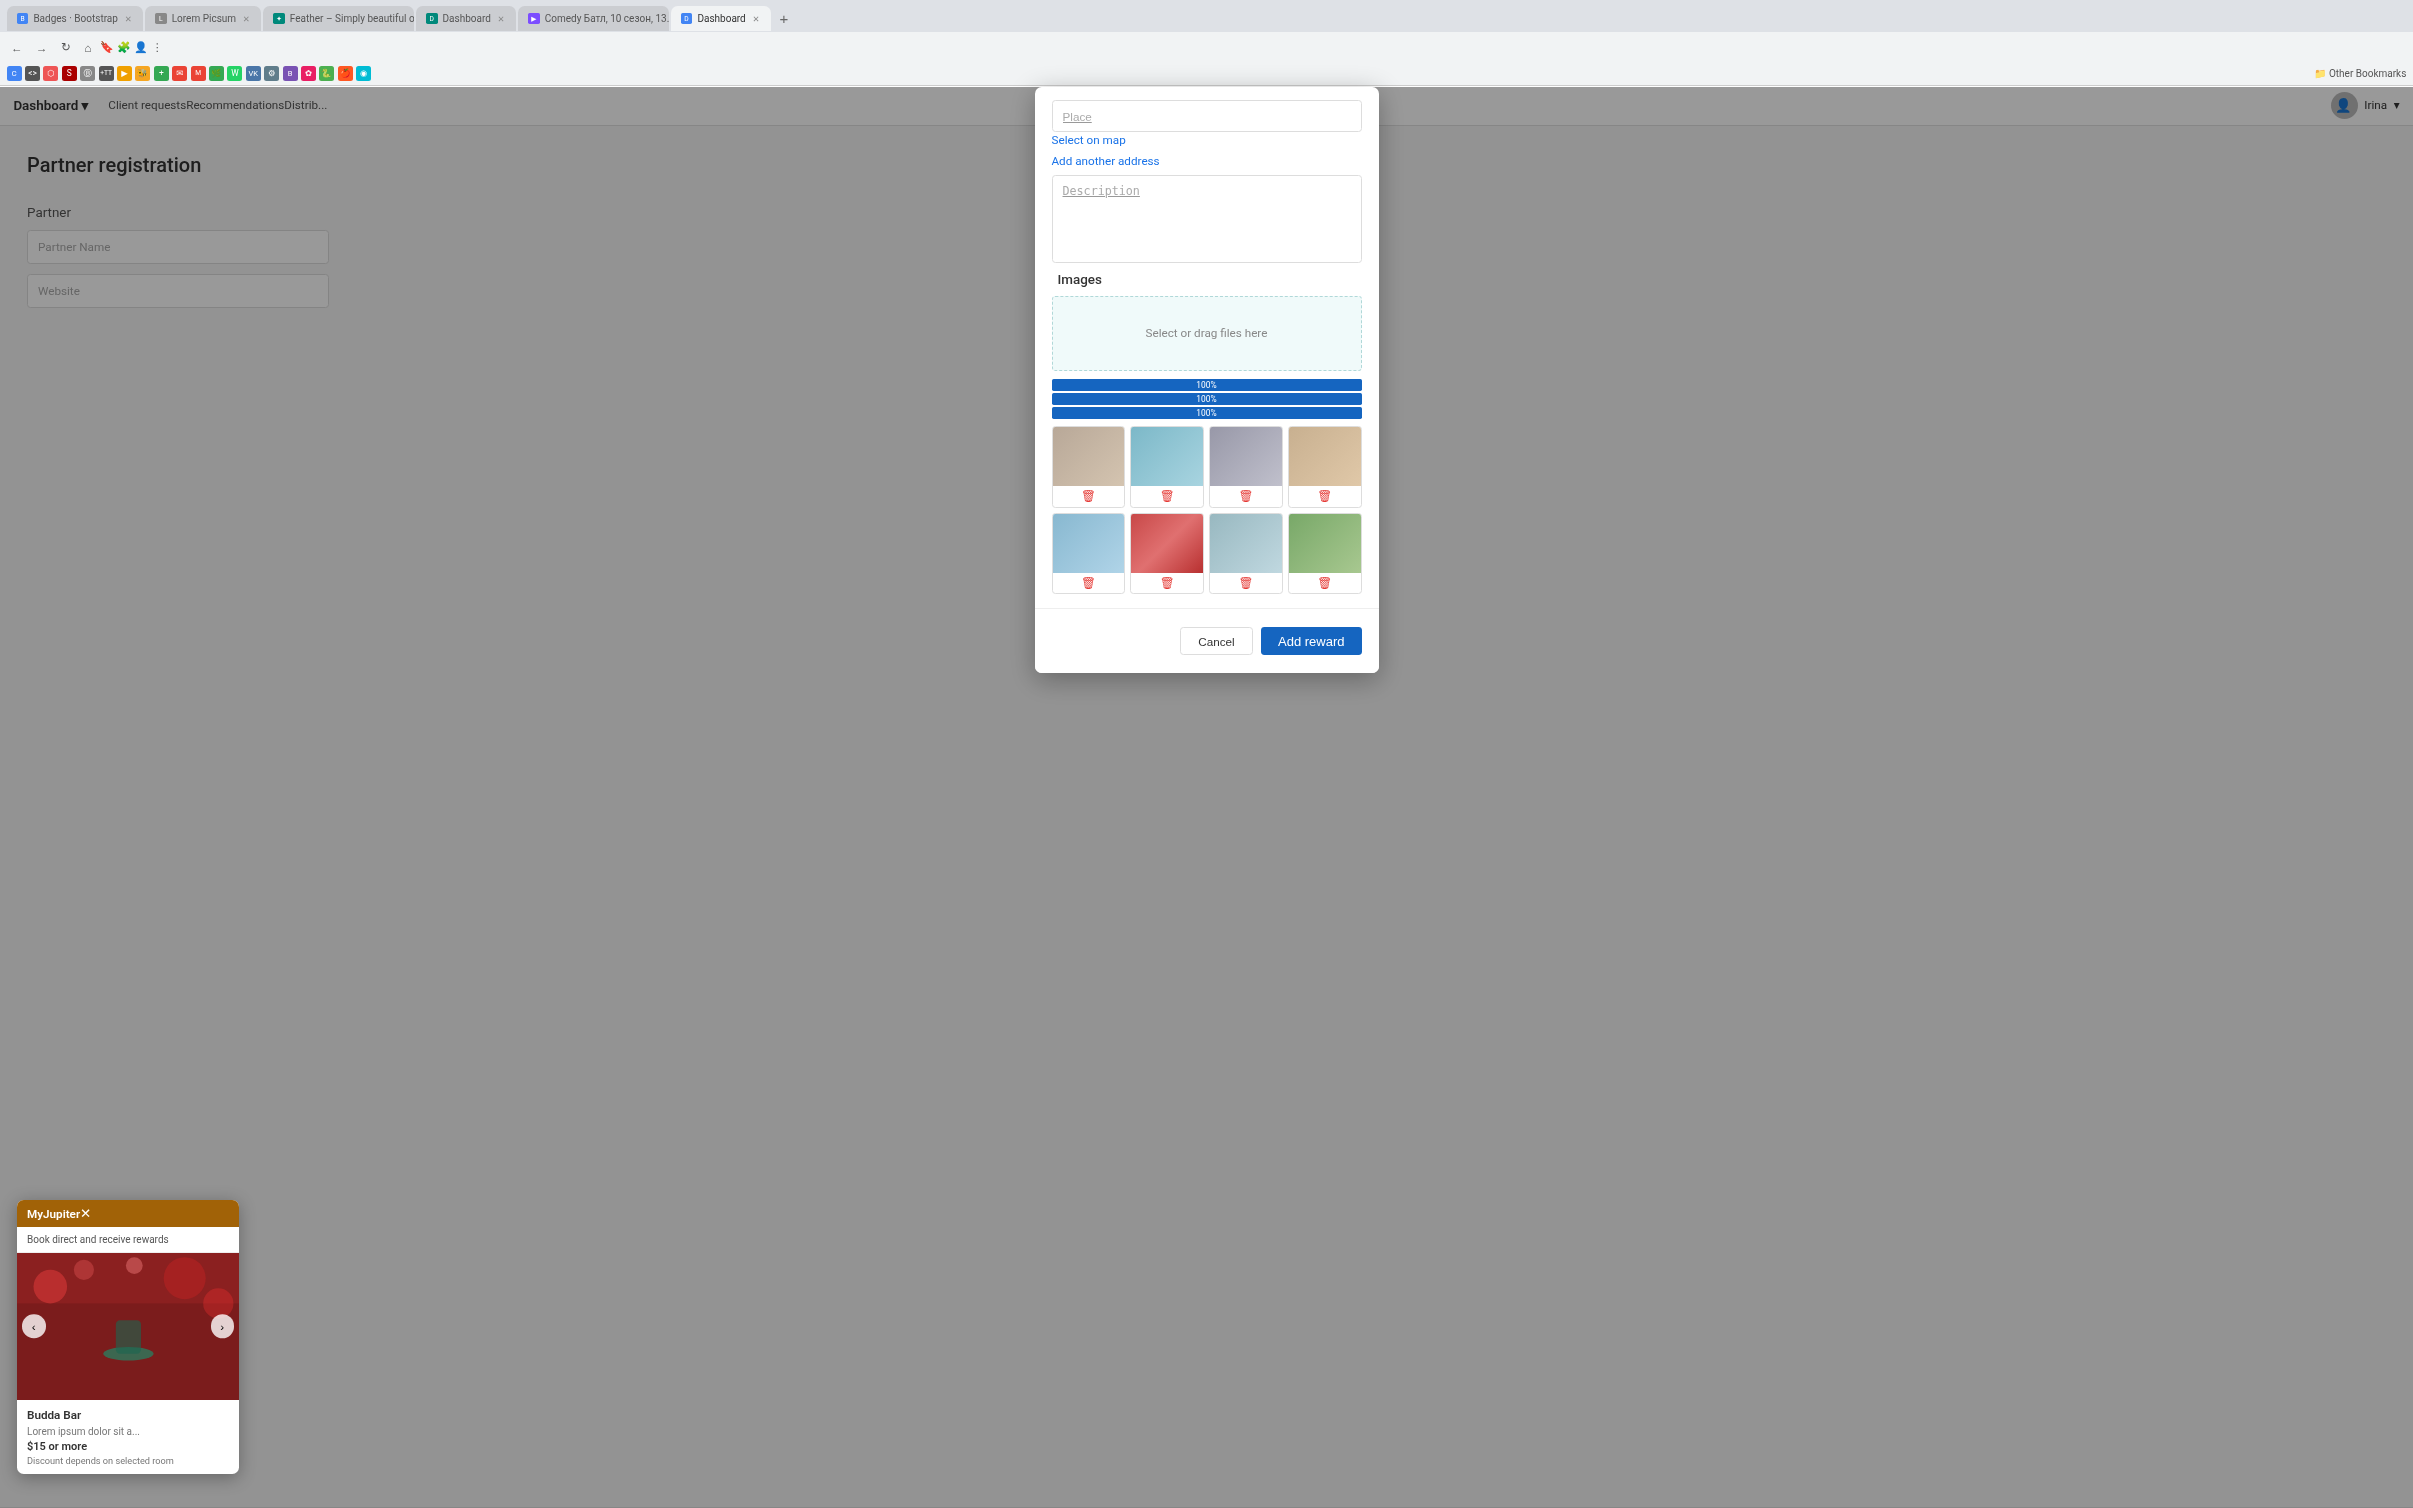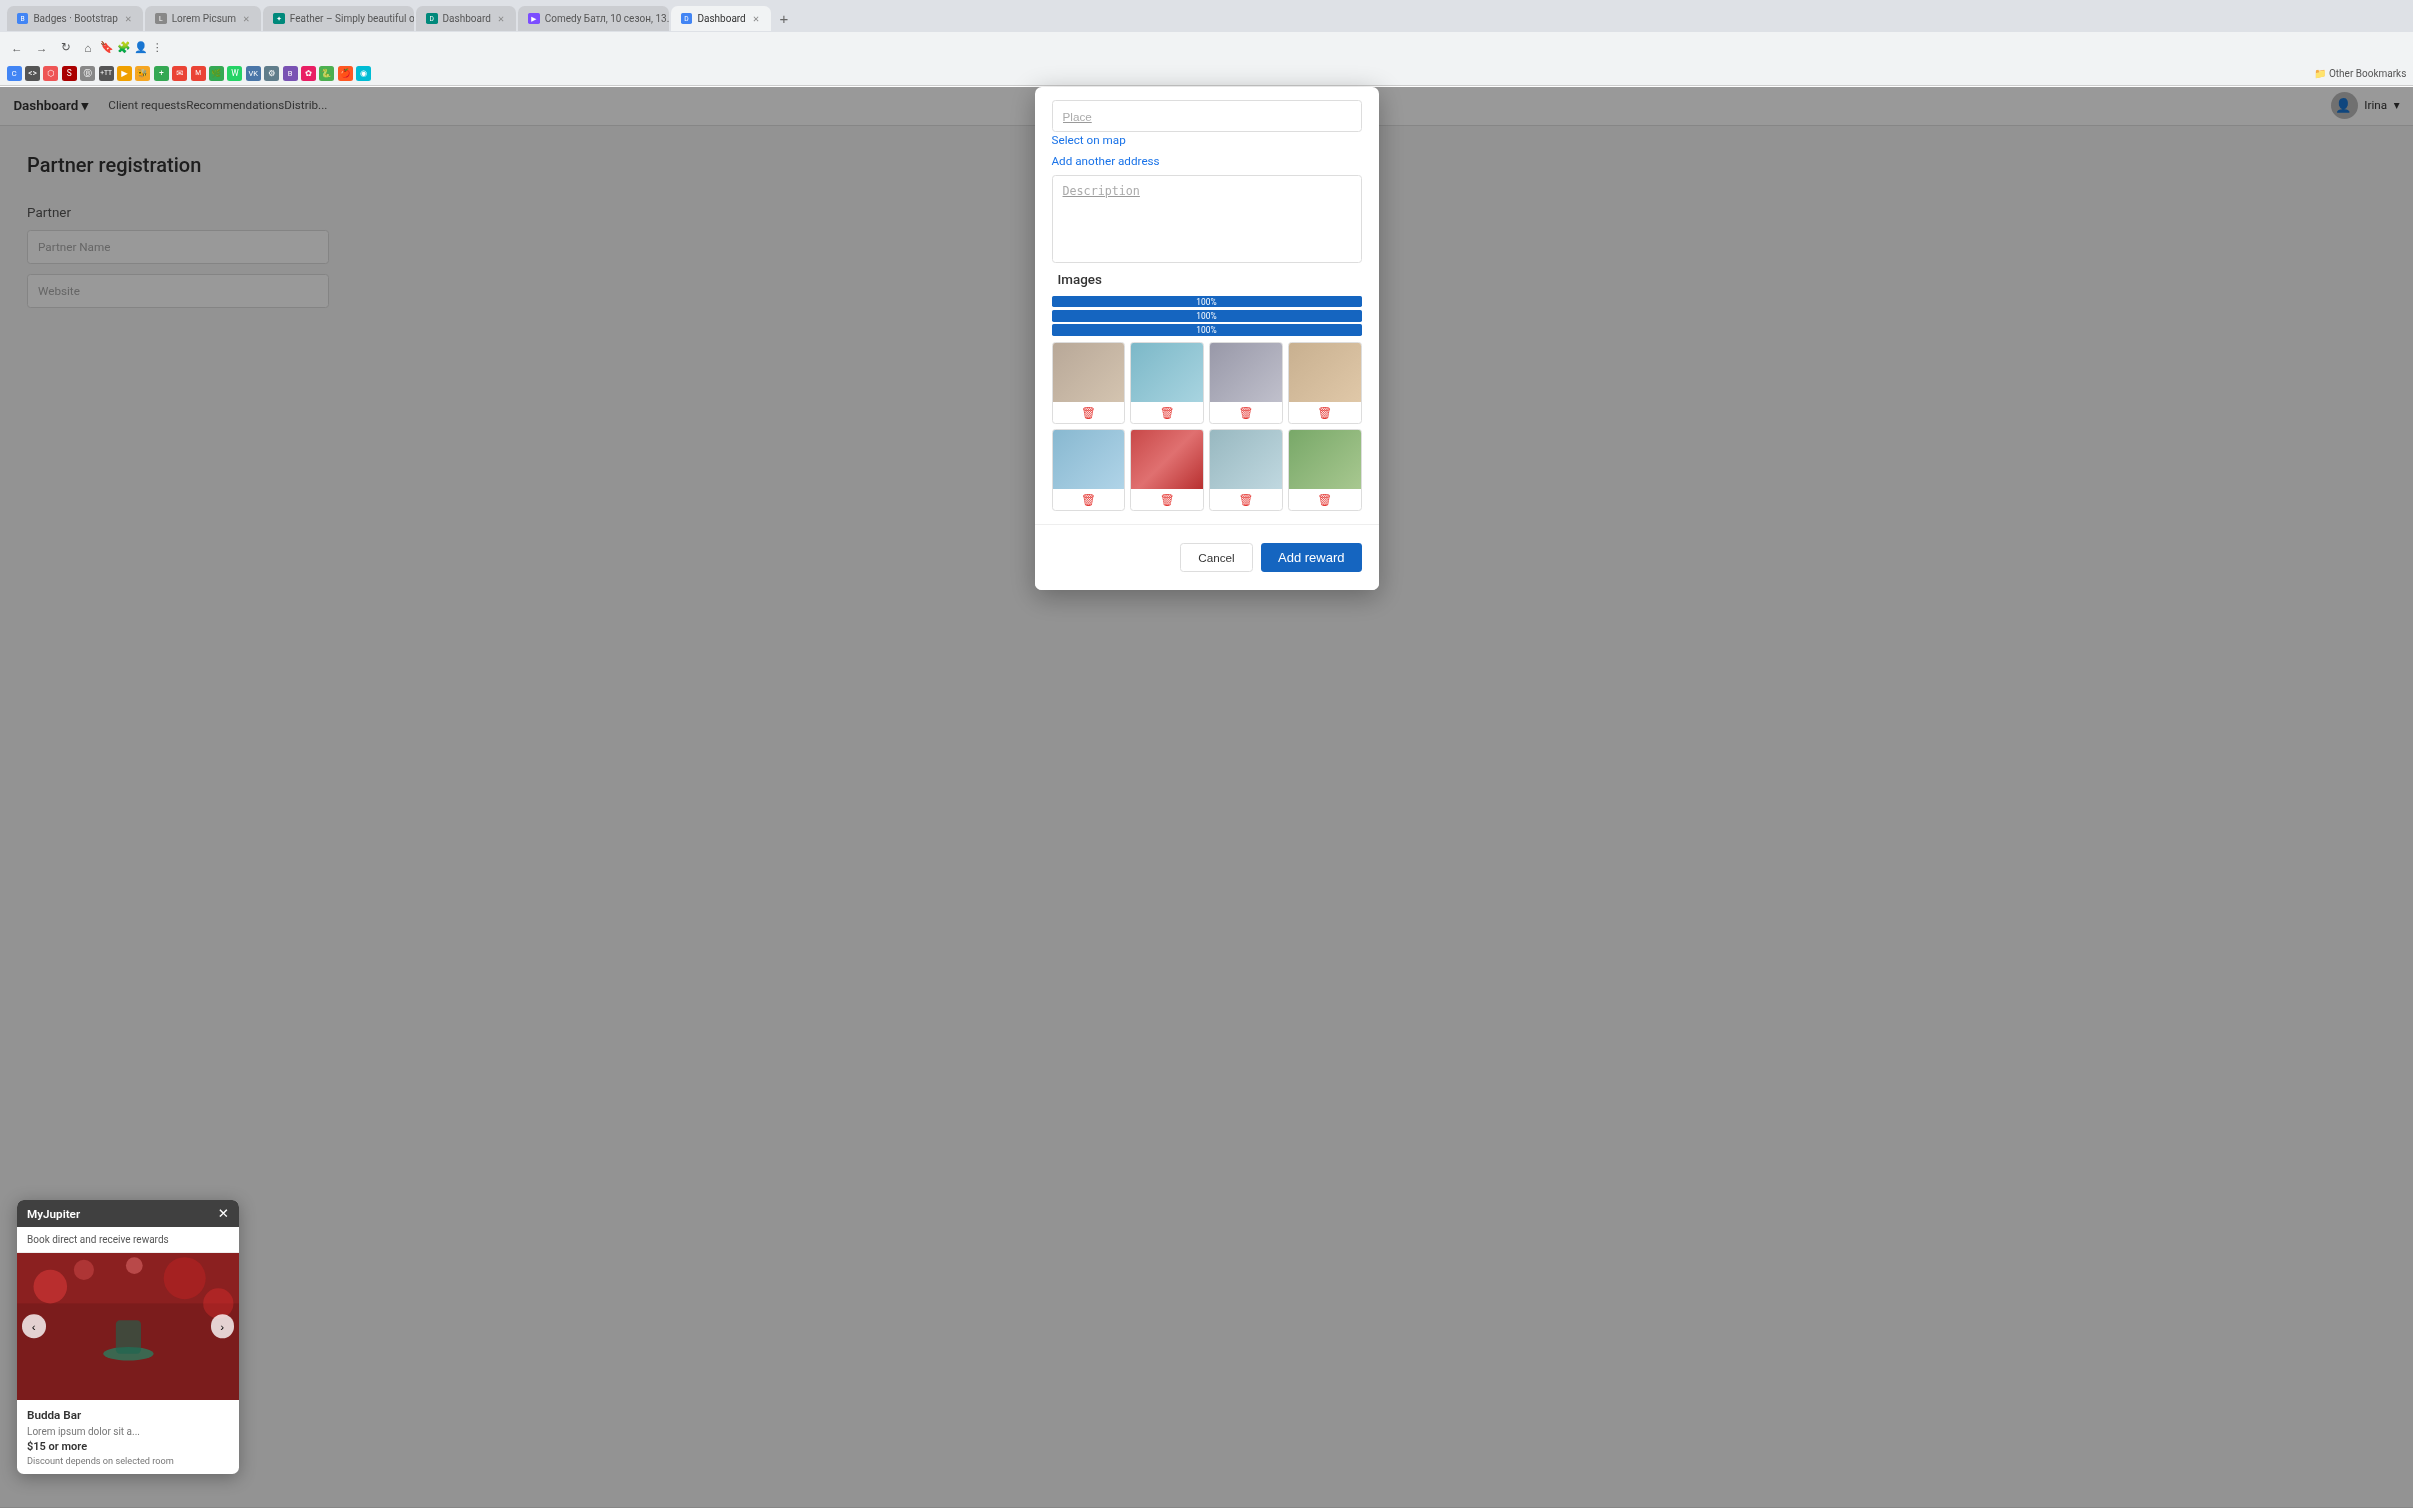--- a/index.html
+++ b/index.html
@@ -244,26 +244,26 @@
       left: 17px;
       bottom: 34px;
       width: 222px;
       background: white;
       border-radius: 6.7px;
       box-shadow: 0 3.4px 17px rgba(0,0,0,0.3);
       z-index: 20;
       overflow: hidden;
     }
     .popup-header {
-      background: #404040;
+      background: #a16207;
       color: white;
       padding: 6.7px 10px;
       display: flex;
       align-items: center;
-      justify-content: space-between;
+      justify-content: flex-start;
       font-size: 11.7px;
       font-weight: 600;
     }
     .popup-close-btn {
       background: none;
       border: none;
       color: white;
       font-size: 13.4px;
       cursor: pointer;
       line-height: 1;
@@ -640,20 +640,23 @@
         
         <a class="modal-link">Add another address</a>
 
         
         <textarea class="modal-field" rows="5" placeholder="Description" style=""></textarea>
 
         
         <div class="modal-section-label">Images</div>
 
         
+        <div class="dropzone">
+          <span>Select or drag files here</span>
+        </div>
 
         
         <div class="progress-bar">
           <span>100%</span>
         </div>
         <div class="progress-bar">
           <span>100%</span>
         </div>
         <div class="progress-bar">
           <span>100%</span>

